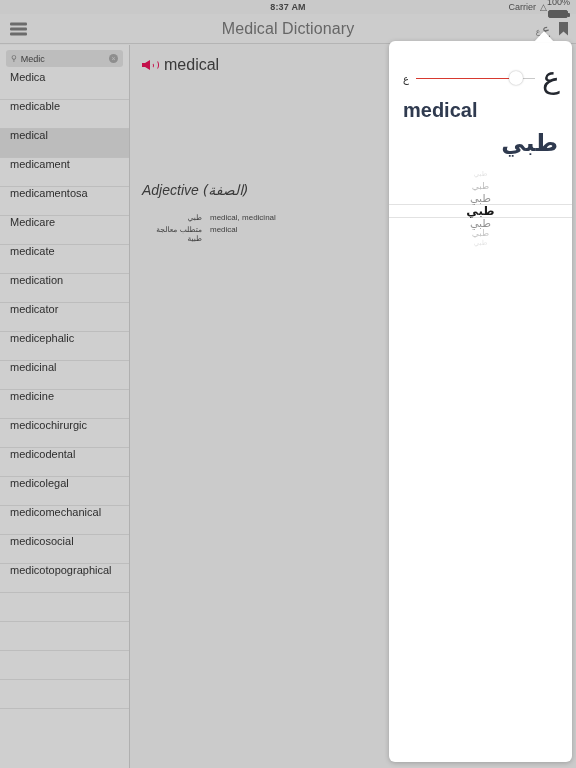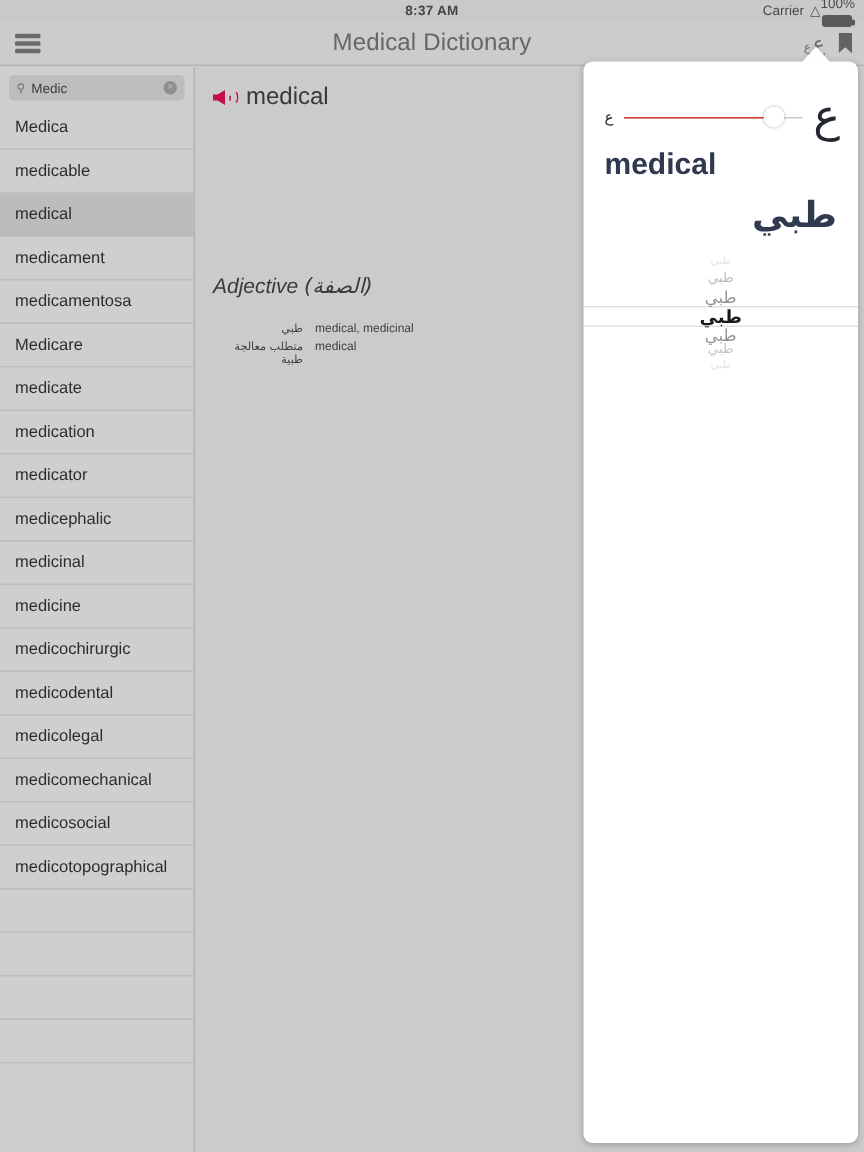--- a/index.html
+++ b/index.html
@@ -70,21 +70,21 @@
     display: flex; align-items: center; padding: 0 5px; gap: 4px;
   }
   .search-icon { font-size: 8px; color: #6e6e6e; line-height: 1; }
   .search-val { font-size: 9px; color: #3c3c3c; flex: 1; }
   .clear-icon {
     width: 9px; height: 9px; border-radius: 50%; background: #8e8e8e;
     color: #bdbdbd; font-size: 7px; line-height: 9px; text-align: center; cursor: pointer;
   }
   .word-list { }
   .word-row {
-    height: 29px; display: flex; align-items: center;
+    height: 29px; display: flex; 
     padding-left: 10px; font-size: 11px; color: #2d2d2d;
     border-bottom: 1px solid #bdbdbd; cursor: pointer;
   }
   .word-row.selected { background: #bcbcbc; }
   .empty-row { height: 29px; border-bottom: 1px solid #bdbdbd; }
 
   
   .content {
     position: absolute; top: 45px; left: 131px; right: 0; height: 723px;
     background: #cbcbcb; overflow: hidden;

